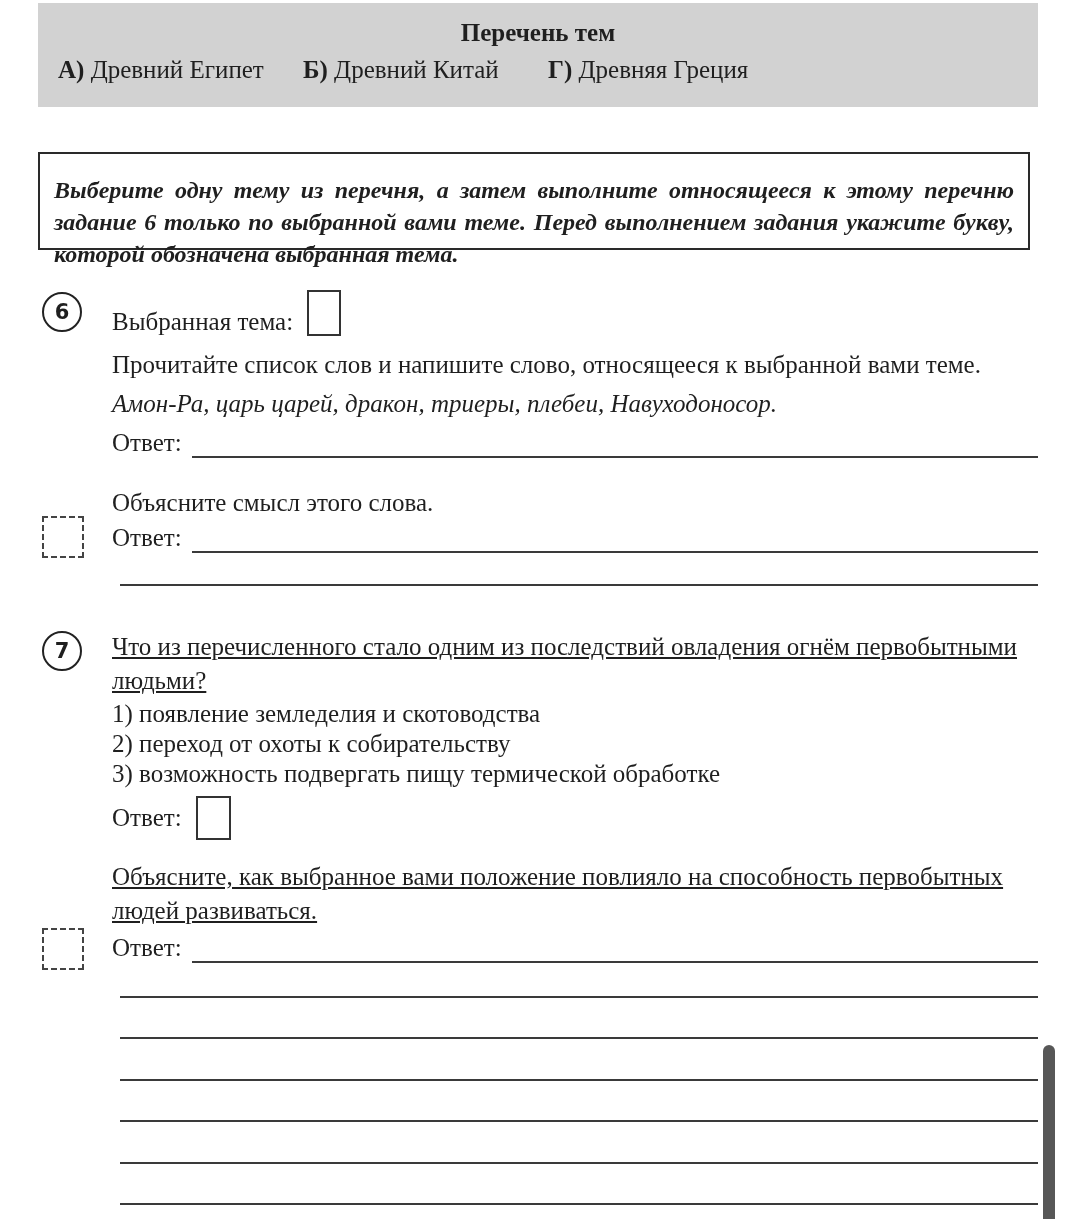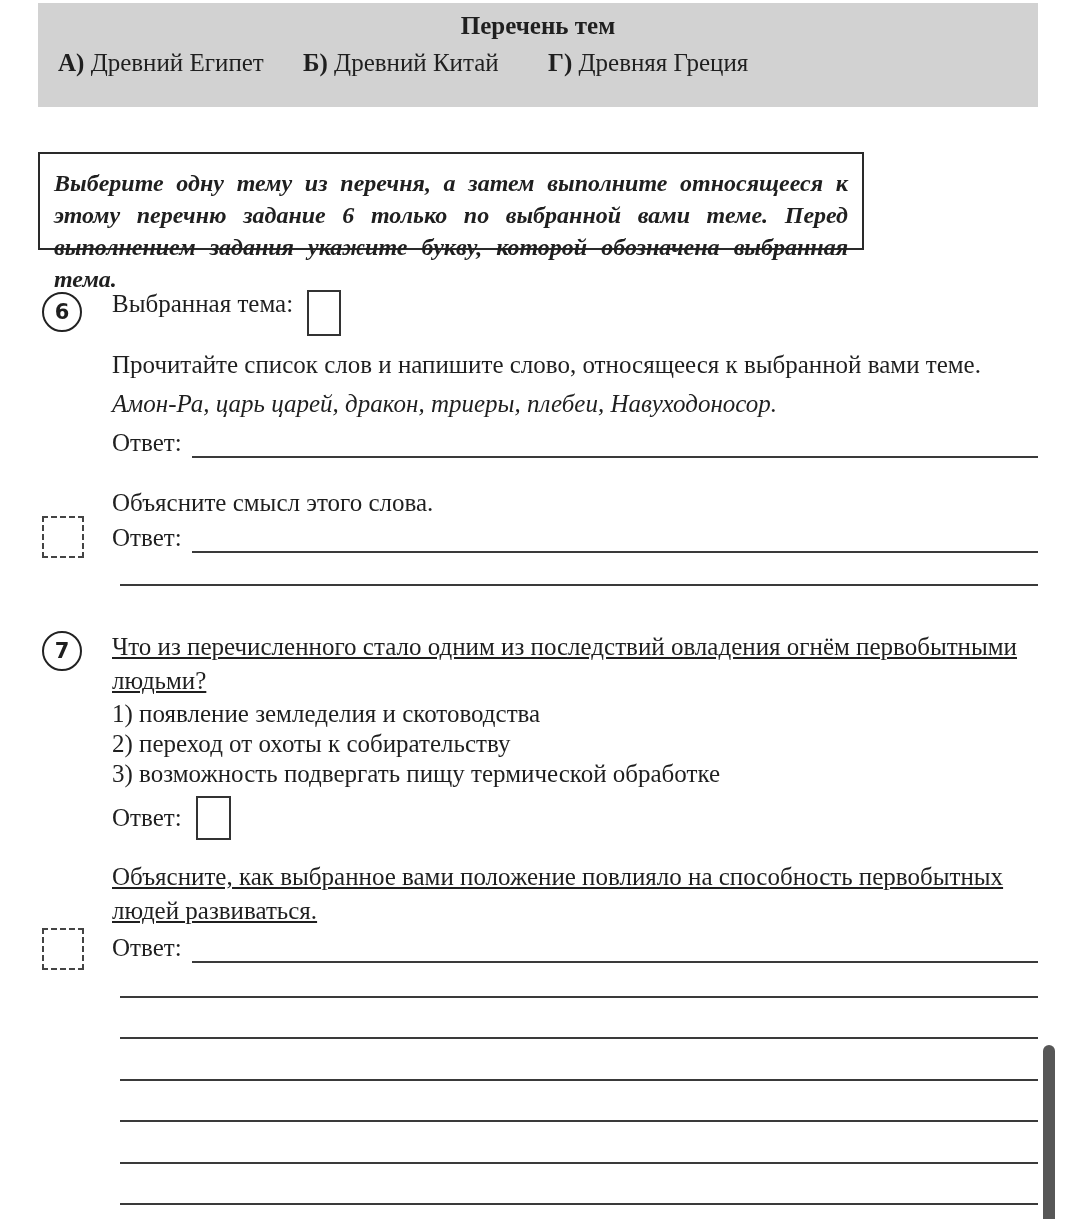--- a/index.html
+++ b/index.html
@@ -16,37 +16,37 @@
     overflow:hidden;
     font-family:"Liberation Serif", serif;
     color:var(--ink);
     font-size:25px;
   }
   
   .topics-box{
     position:absolute;left:38px;top:3px;width:1000px;height:104px;
     background:var(--bg-topics);
     box-sizing:border-box;
-    padding-top:7px;
+    padding-top:14px;
   }
   .topics-title{
     text-align:center;font-weight:bold;height:36px;line-height:32px;
   }
   .topics-grid{
     display:grid;grid-template-columns:1fr 1fr 1fr 1fr;
     padding-left:20px;
   }
   .topic-item{line-height:33px;white-space:nowrap;}
   .topic-letter{font-weight:bold;}
   
   .instruction-box{
-    position:absolute;left:38px;top:152px;width:826px;height:98px;
+    position:absolute;left:38px;top:152px;width:992px;height:98px;
     box-sizing:border-box;
     border:2px solid #2a2a2a;
-    padding:13px 14px 0 14px;
+    padding:20px 14px 0 14px;
     font-weight:bold;font-style:italic;
     font-size:24px;line-height:32px;
     text-align:justify;
   }
   
   .q-circle{
     position:absolute;left:42px;width:40px;height:40px;
     border:2px solid #222;border-radius:50%;
     box-sizing:border-box;
     display:flex;align-items:center;justify-content:center;
@@ -58,21 +58,21 @@
   .row{display:flex;align-items:flex-end;}
   .answer-label{white-space:nowrap;line-height:30px;}
   .answer-line{
     flex:1;height:27px;margin-left:10px;
     border-bottom:2px solid var(--rule);
   }
   .solo-line{
     position:absolute;left:120px;width:918px;height:14px;
     border-bottom:2px solid var(--rule);
   }
-  .theme-row{display:flex;align-items:flex-start;}
+  .theme-row{display:flex;align-items:flex-end;}
   .theme-box{
     width:34px;height:46px;margin:0 12px 0 14px;
     border:2px solid #333;box-sizing:border-box;background:#fff;
   }
   .small-box{
     width:35px;height:44px;margin-left:14px;
     border:2px solid #333;box-sizing:border-box;background:#fff;
   }
   .answer-box-row{display:flex;align-items:center;}
   .dashed-box{

